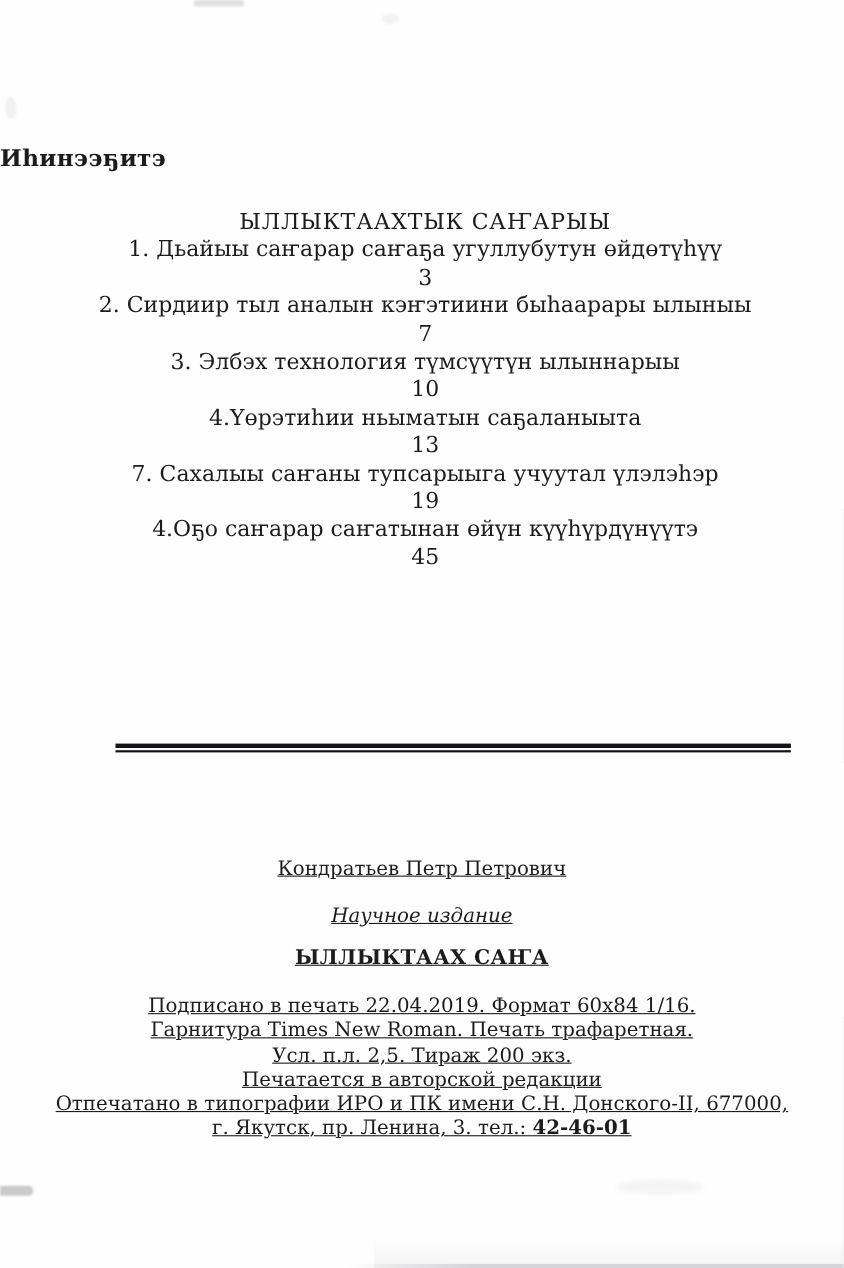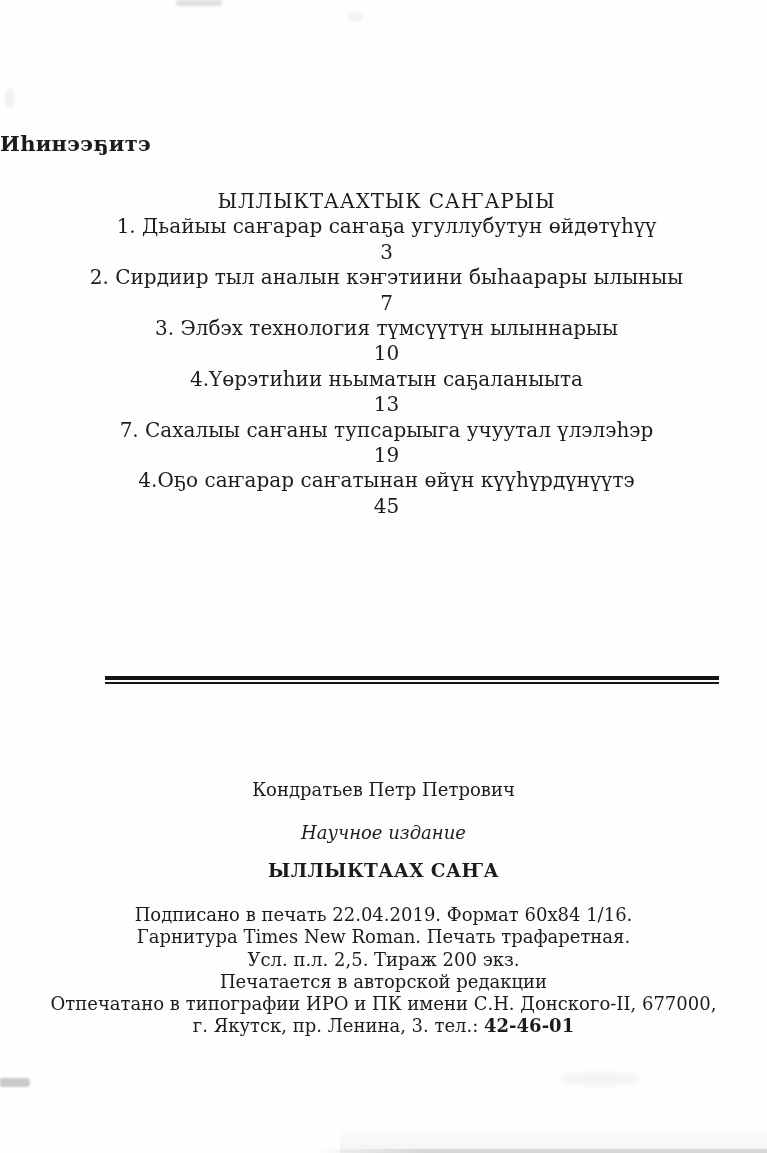--- a/index.html
+++ b/index.html
@@ -90,20 +90,21 @@
     border-bottom: 2px solid #131318;
     background: transparent;
   }
   .colophon {
     position: absolute;
     left: 0; top: 779px;
     width: 100%;
     text-align: center;
     font-size: 18px;
     line-height: 22px;
+    text-decoration: underline;
   }
   .edition { margin-top: 21px; font-style: italic; }
   .book-title { margin-top: 16px; font-weight: bold; font-size: 18.5px; letter-spacing: 0.4px; }
   .imprint { margin-top: 22px; line-height: 22.3px; }
   .b { font-weight: bold; }
 </style>
 </head>
 <body>
 
 <div class="page">

